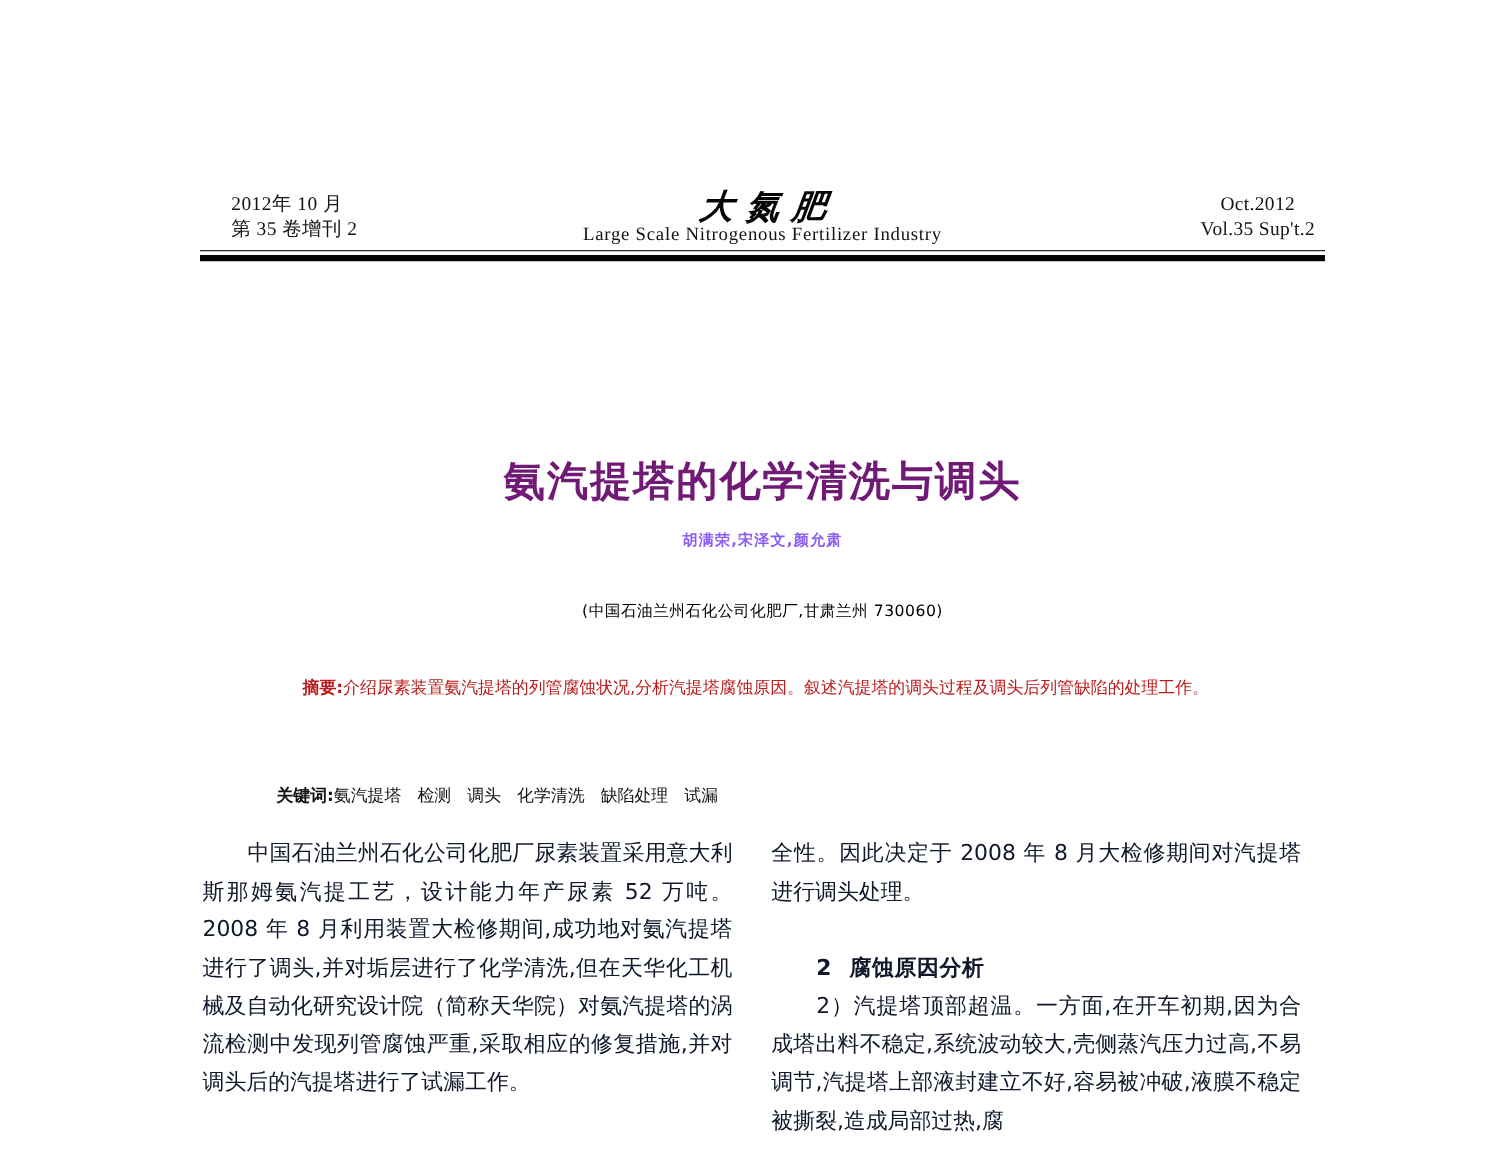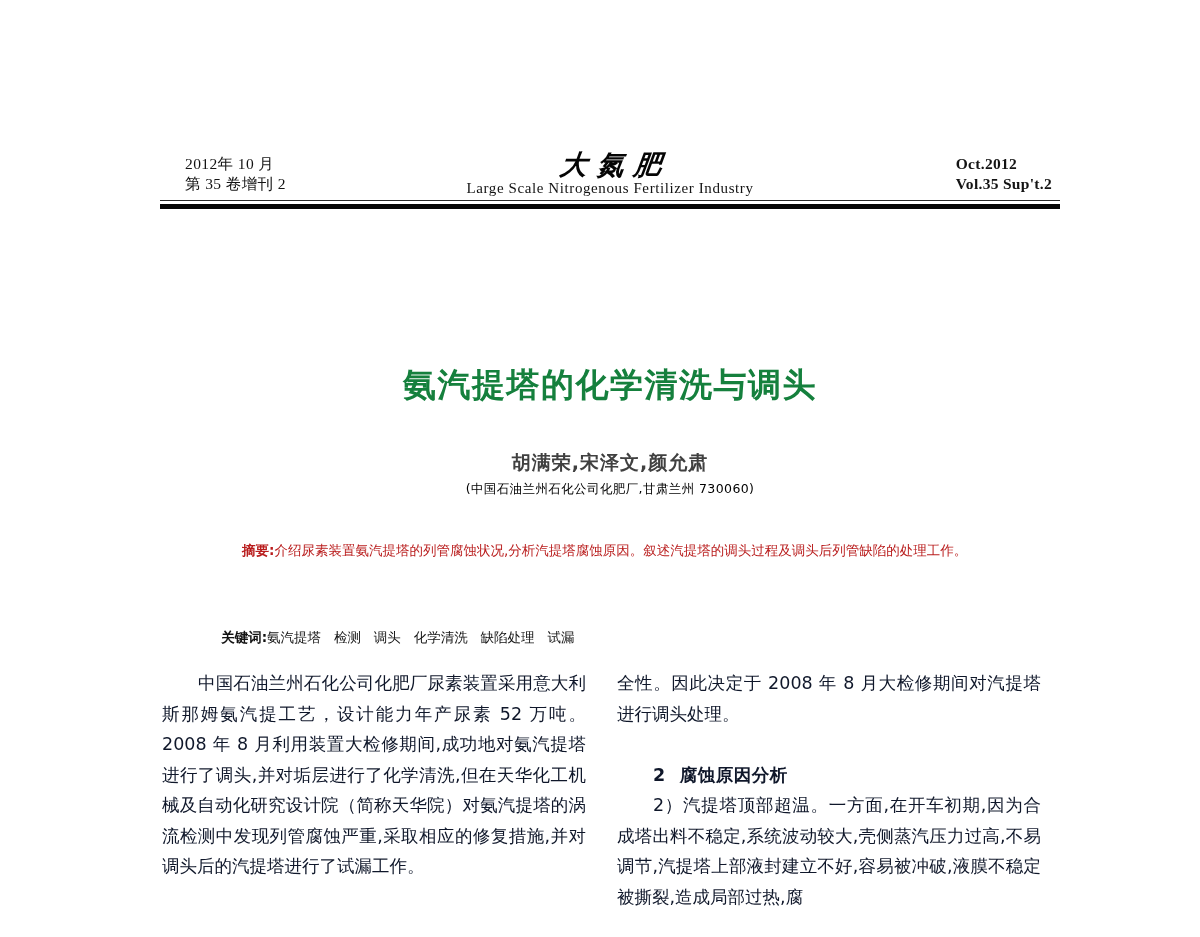--- a/index.html
+++ b/index.html
@@ -42,28 +42,27 @@
     letter-spacing: 0.4px;
     color: #141414;
     white-space: nowrap;
     margin-left: 11px;
   }
   .issue-left div { white-space: nowrap; }
   .issue-right {
     position: absolute;
     right: 8px;
     top: 4px;
-    text-align: left;
+    text-align: center;
     font-family: "Liberation Serif", serif;
     font-size: 15.5px;
     line-height: 20px;
     letter-spacing: 0.3px;
     color: #141414;
     white-space: nowrap;
-    font-weight: bold;
   }
   .journal-block {
     position: absolute;
     left: 0;
     right: 0;
     top: 0;
     text-align: center;
   }
   .journal-cn {
     font-family: "Liberation Serif", serif;
@@ -108,33 +107,33 @@
     position: absolute;
     left: 160px;
     top: 364px;
     width: 900px;
     text-align: center;
     font-family: "DejaVu Sans", sans-serif;
     font-weight: bold;
     font-size: 33px;
     letter-spacing: 1.5px;
     line-height: 42px;
-    color: #15803d;
+    color: #701a75;
   }
   .authors {
     position: absolute;
     left: 160px;
-    top: 450px;
-    width: 900px;
-    text-align: center;
-    font-family: "DejaVu Sans", sans-serif;
-    font-weight: bold;
-    font-size: 19px;
+    top: 424px;
+    width: 900px;
+    text-align: center;
+    font-family: "DejaVu Sans", sans-serif;
+    font-weight: bold;
+    font-size: 12px;
     letter-spacing: 1px;
-    color: #404040;
+    color: #8b5cf6;
   }
   .affiliation {
     position: absolute;
     left: 160px;
     top: 481px;
     width: 900px;
     text-align: center;
     font-family: "DejaVu Sans", sans-serif;
     font-size: 12.5px;
     letter-spacing: 0.4px;

